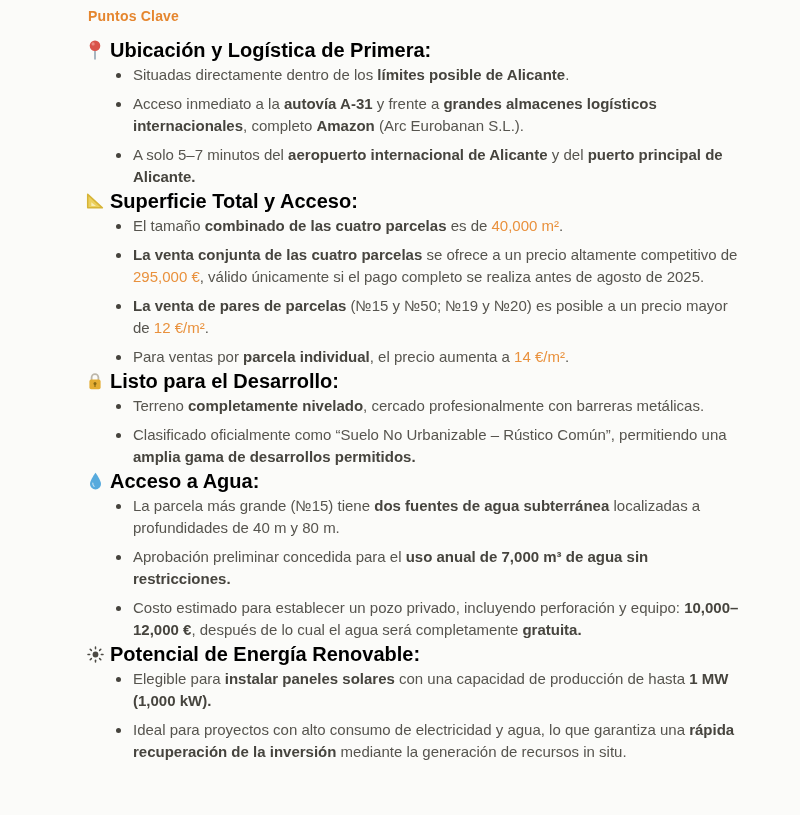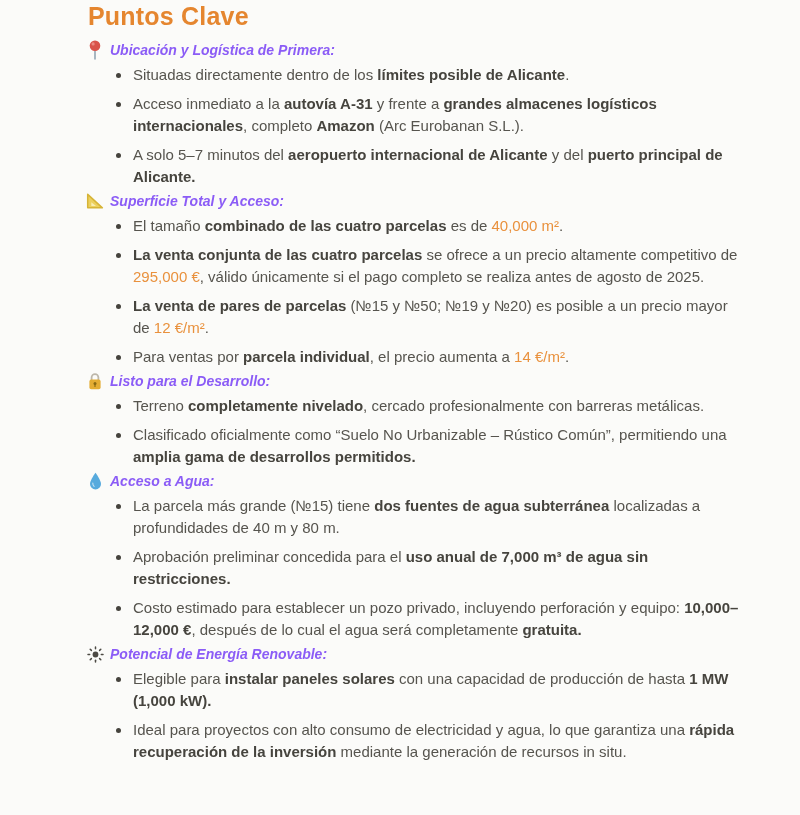--- a/index.html
+++ b/index.html
@@ -11,21 +11,21 @@
     height: 815px;
     background: #fbfbf9;
     font-family: "Liberation Sans", "DejaVu Sans", sans-serif;
     color: #56544e;
     overflow: hidden;
   }
   .content {
     padding: 3px 60px 0 88px;
   }
   .page-title {
-    font-size: 25px;
+    font-size: 14px;
     line-height: 27px;
     font-weight: bold;
     color: #e5862f;
     margin: 0 0 9px 0;
     letter-spacing: 0.2px;
   }
   .section-header {
     display: flex;
     align-items: center;
     gap: 6px;
@@ -33,24 +33,23 @@
   }
   .icon {
     width: 18px;
     flex: 0 0 auto;
     display: flex;
     justify-content: center;
     align-items: center;
   }
   .section-title {
     font-weight: bold;
-    font-size: 14px;
+    font-size: 20px;
     line-height: 22px;
-    color: #8b5cf6;
-    font-style: italic;
+    color: #000000;
   }
   ul.bullets {
     list-style: none;
     margin: 0;
     padding: 0;
   }
   li.bullet {
     position: relative;
     padding-left: 45px;
     margin: 0 0 7px 0;

